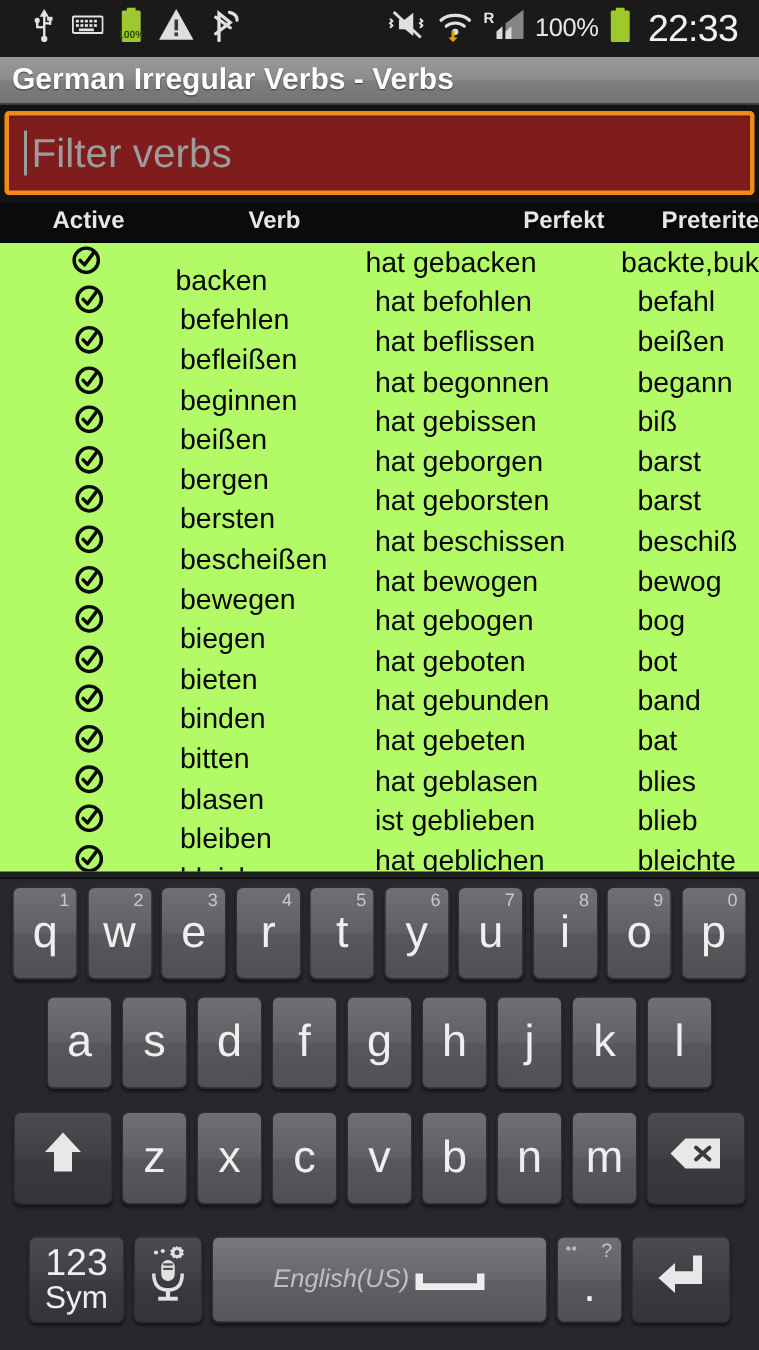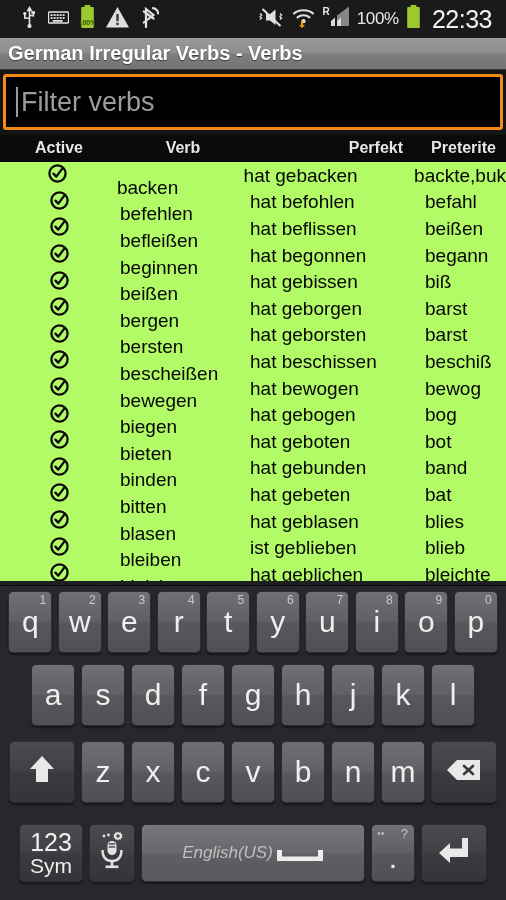--- a/index.html
+++ b/index.html
@@ -43,21 +43,21 @@
     text-shadow: 0 1px 1px rgba(0,0,0,.55);
   }
 
   
   .filter-wrap {
     background: #141414;
     padding: 4px 3px 5px 3px;
   }
   .filter-field {
     height: 56px;
-    background: #000000;
+    background: #7f1d1d;
     border: 3px solid #f28a15;
     border-radius: 3px;
     display: flex; align-items: center;
     padding: 16px 10px;
     box-shadow: inset 0 1px 2px rgba(0,0,0,.25);
   }
   .caret {
     width: 2px; height: 30px; background: #9b9b9b; margin-right: 3px;
   }
   .filter-placeholder {
@@ -71,21 +71,21 @@
     display: flex; align-items: center;
     border-bottom: 1px solid #000;
   }
   .th {
     color: #e6e6e6; font-size: 16px; font-weight: bold;
     text-shadow: 0 1px 1px rgba(0,0,0,.8);
   }
   .col-active { width: 118px; text-align: center; }
   .col-verb   { width: 130px; text-align: center; }
   .col-perf   { width: 155px; text-align: right; }
-  .col-pret   { flex: 1; text-align: right; padding-right: 10px; }
+  .col-pret   { flex: 1; text-align: right; }
 
   
   .list {
     background: #b2fa66;
     height: 419px;
     overflow: hidden;
     position: relative;
   }
   .row {
     height: 26.6px;

